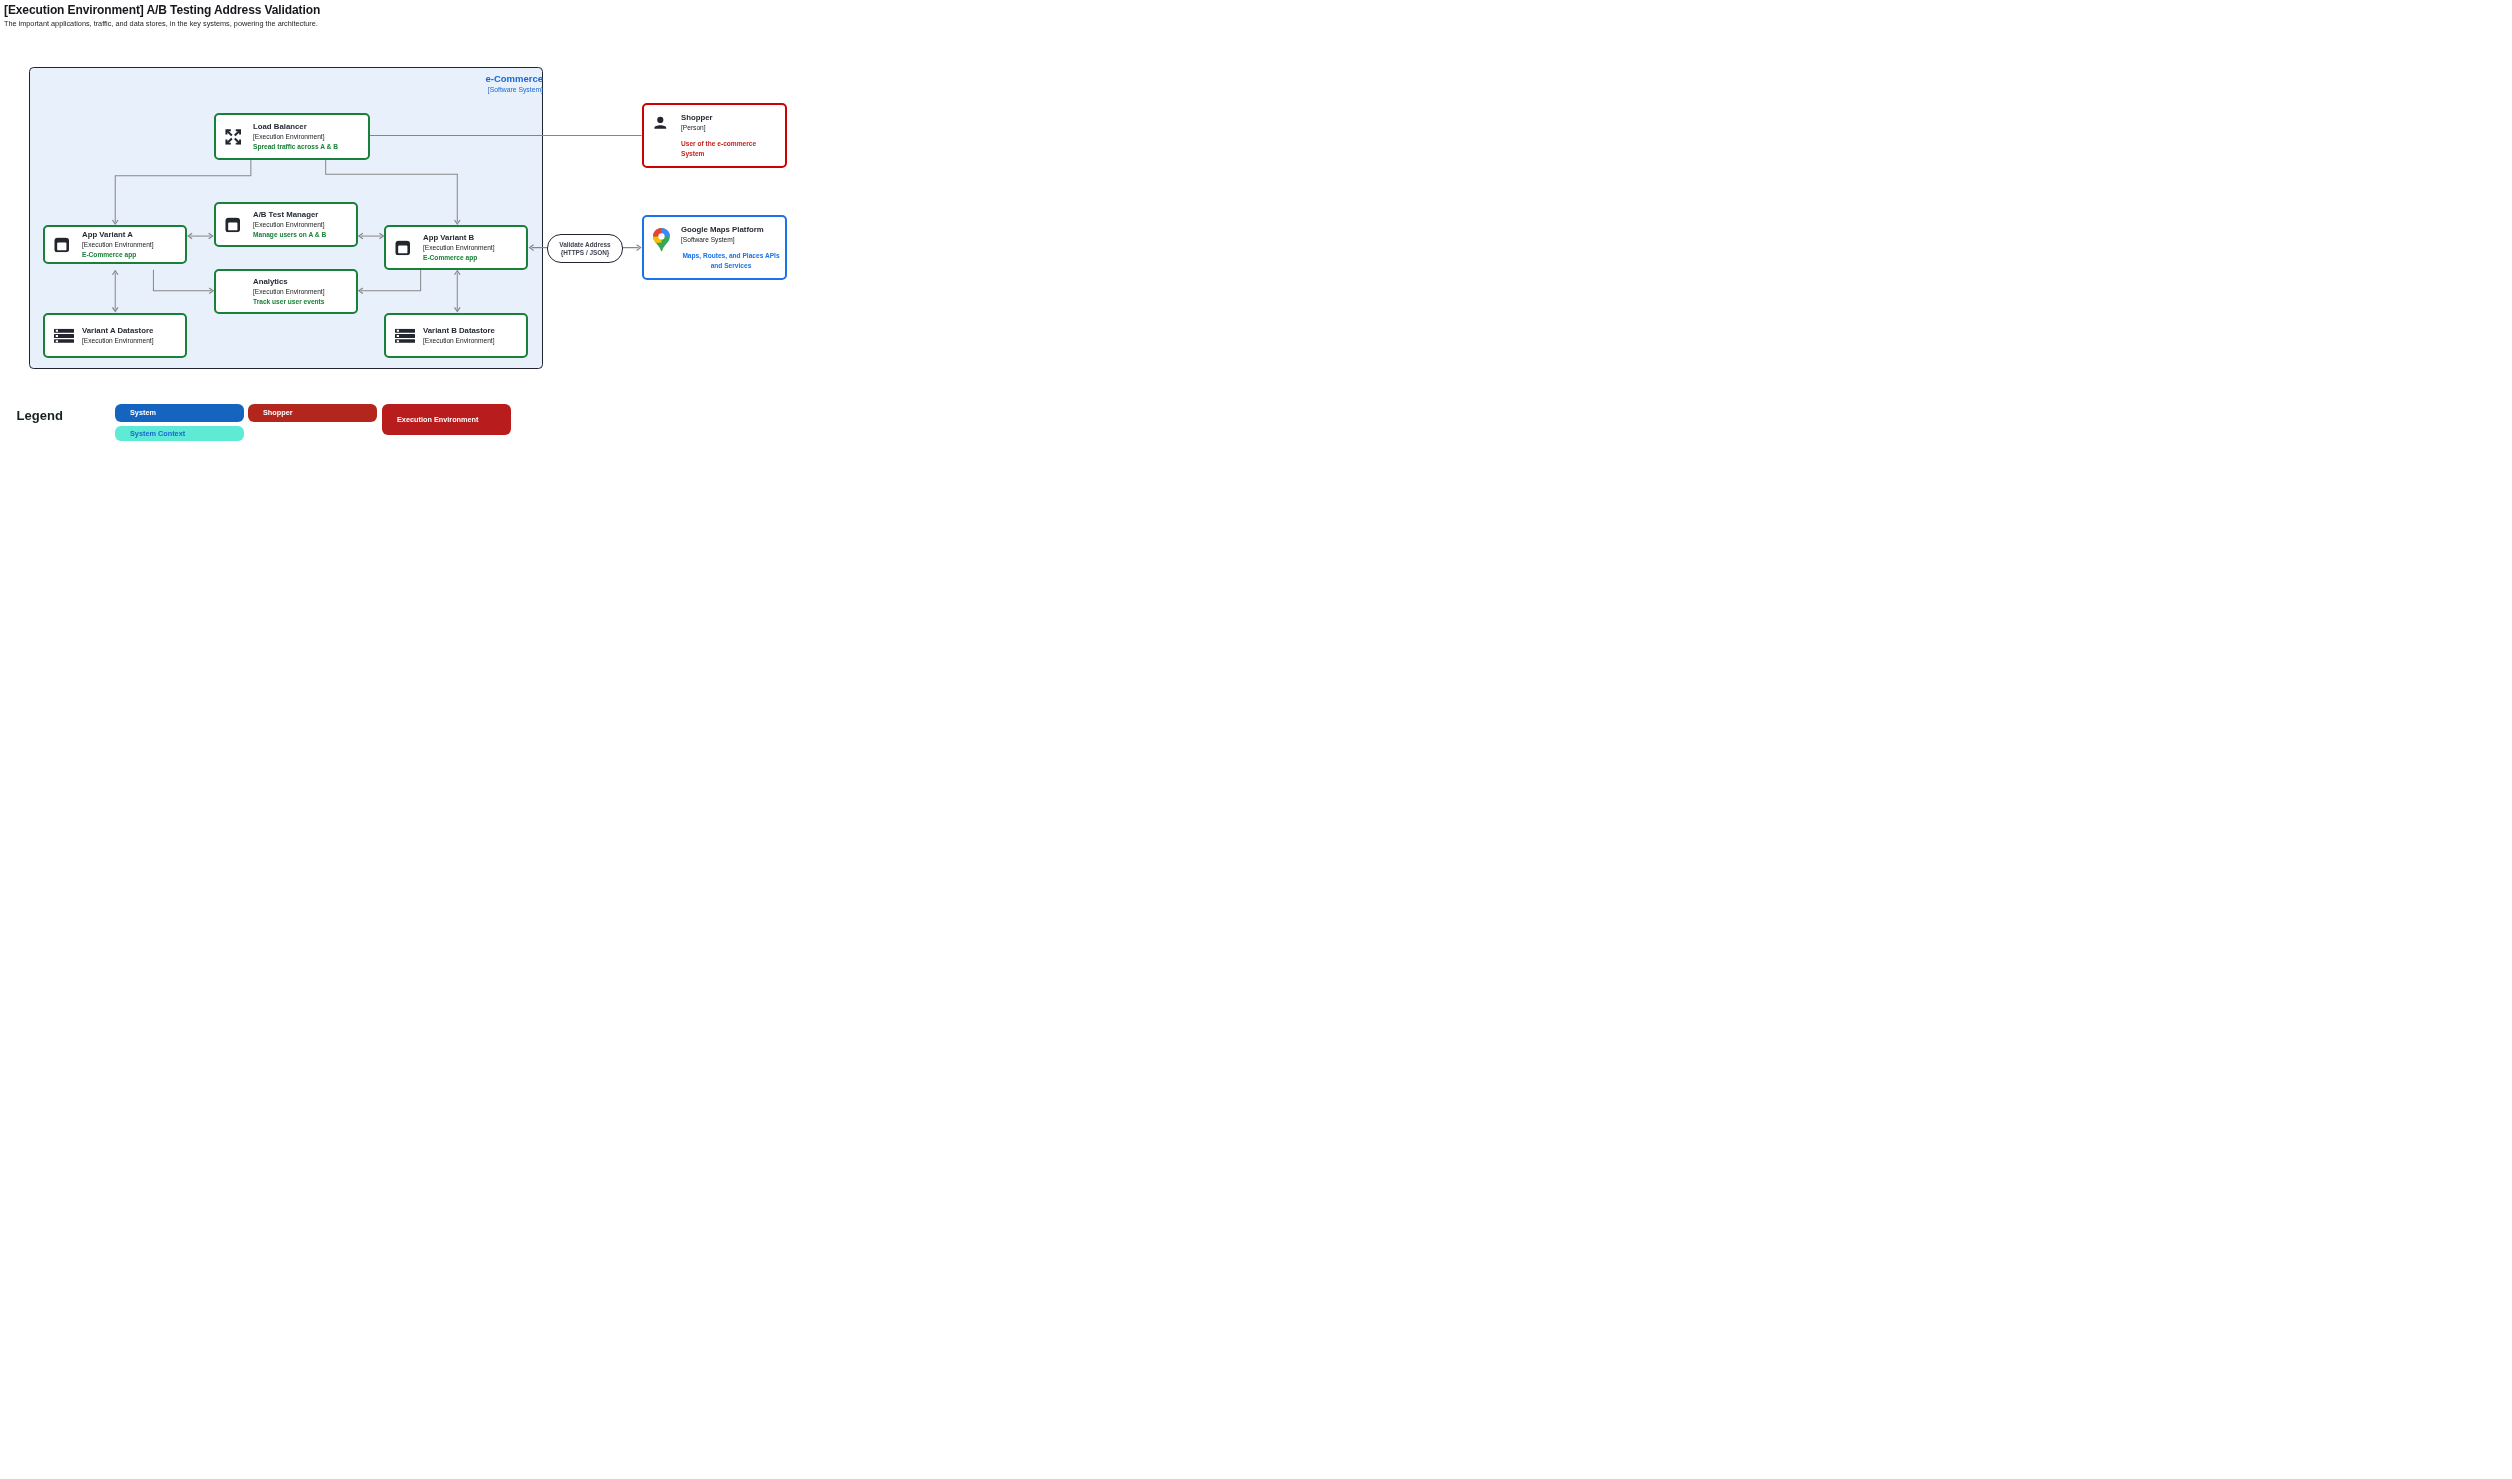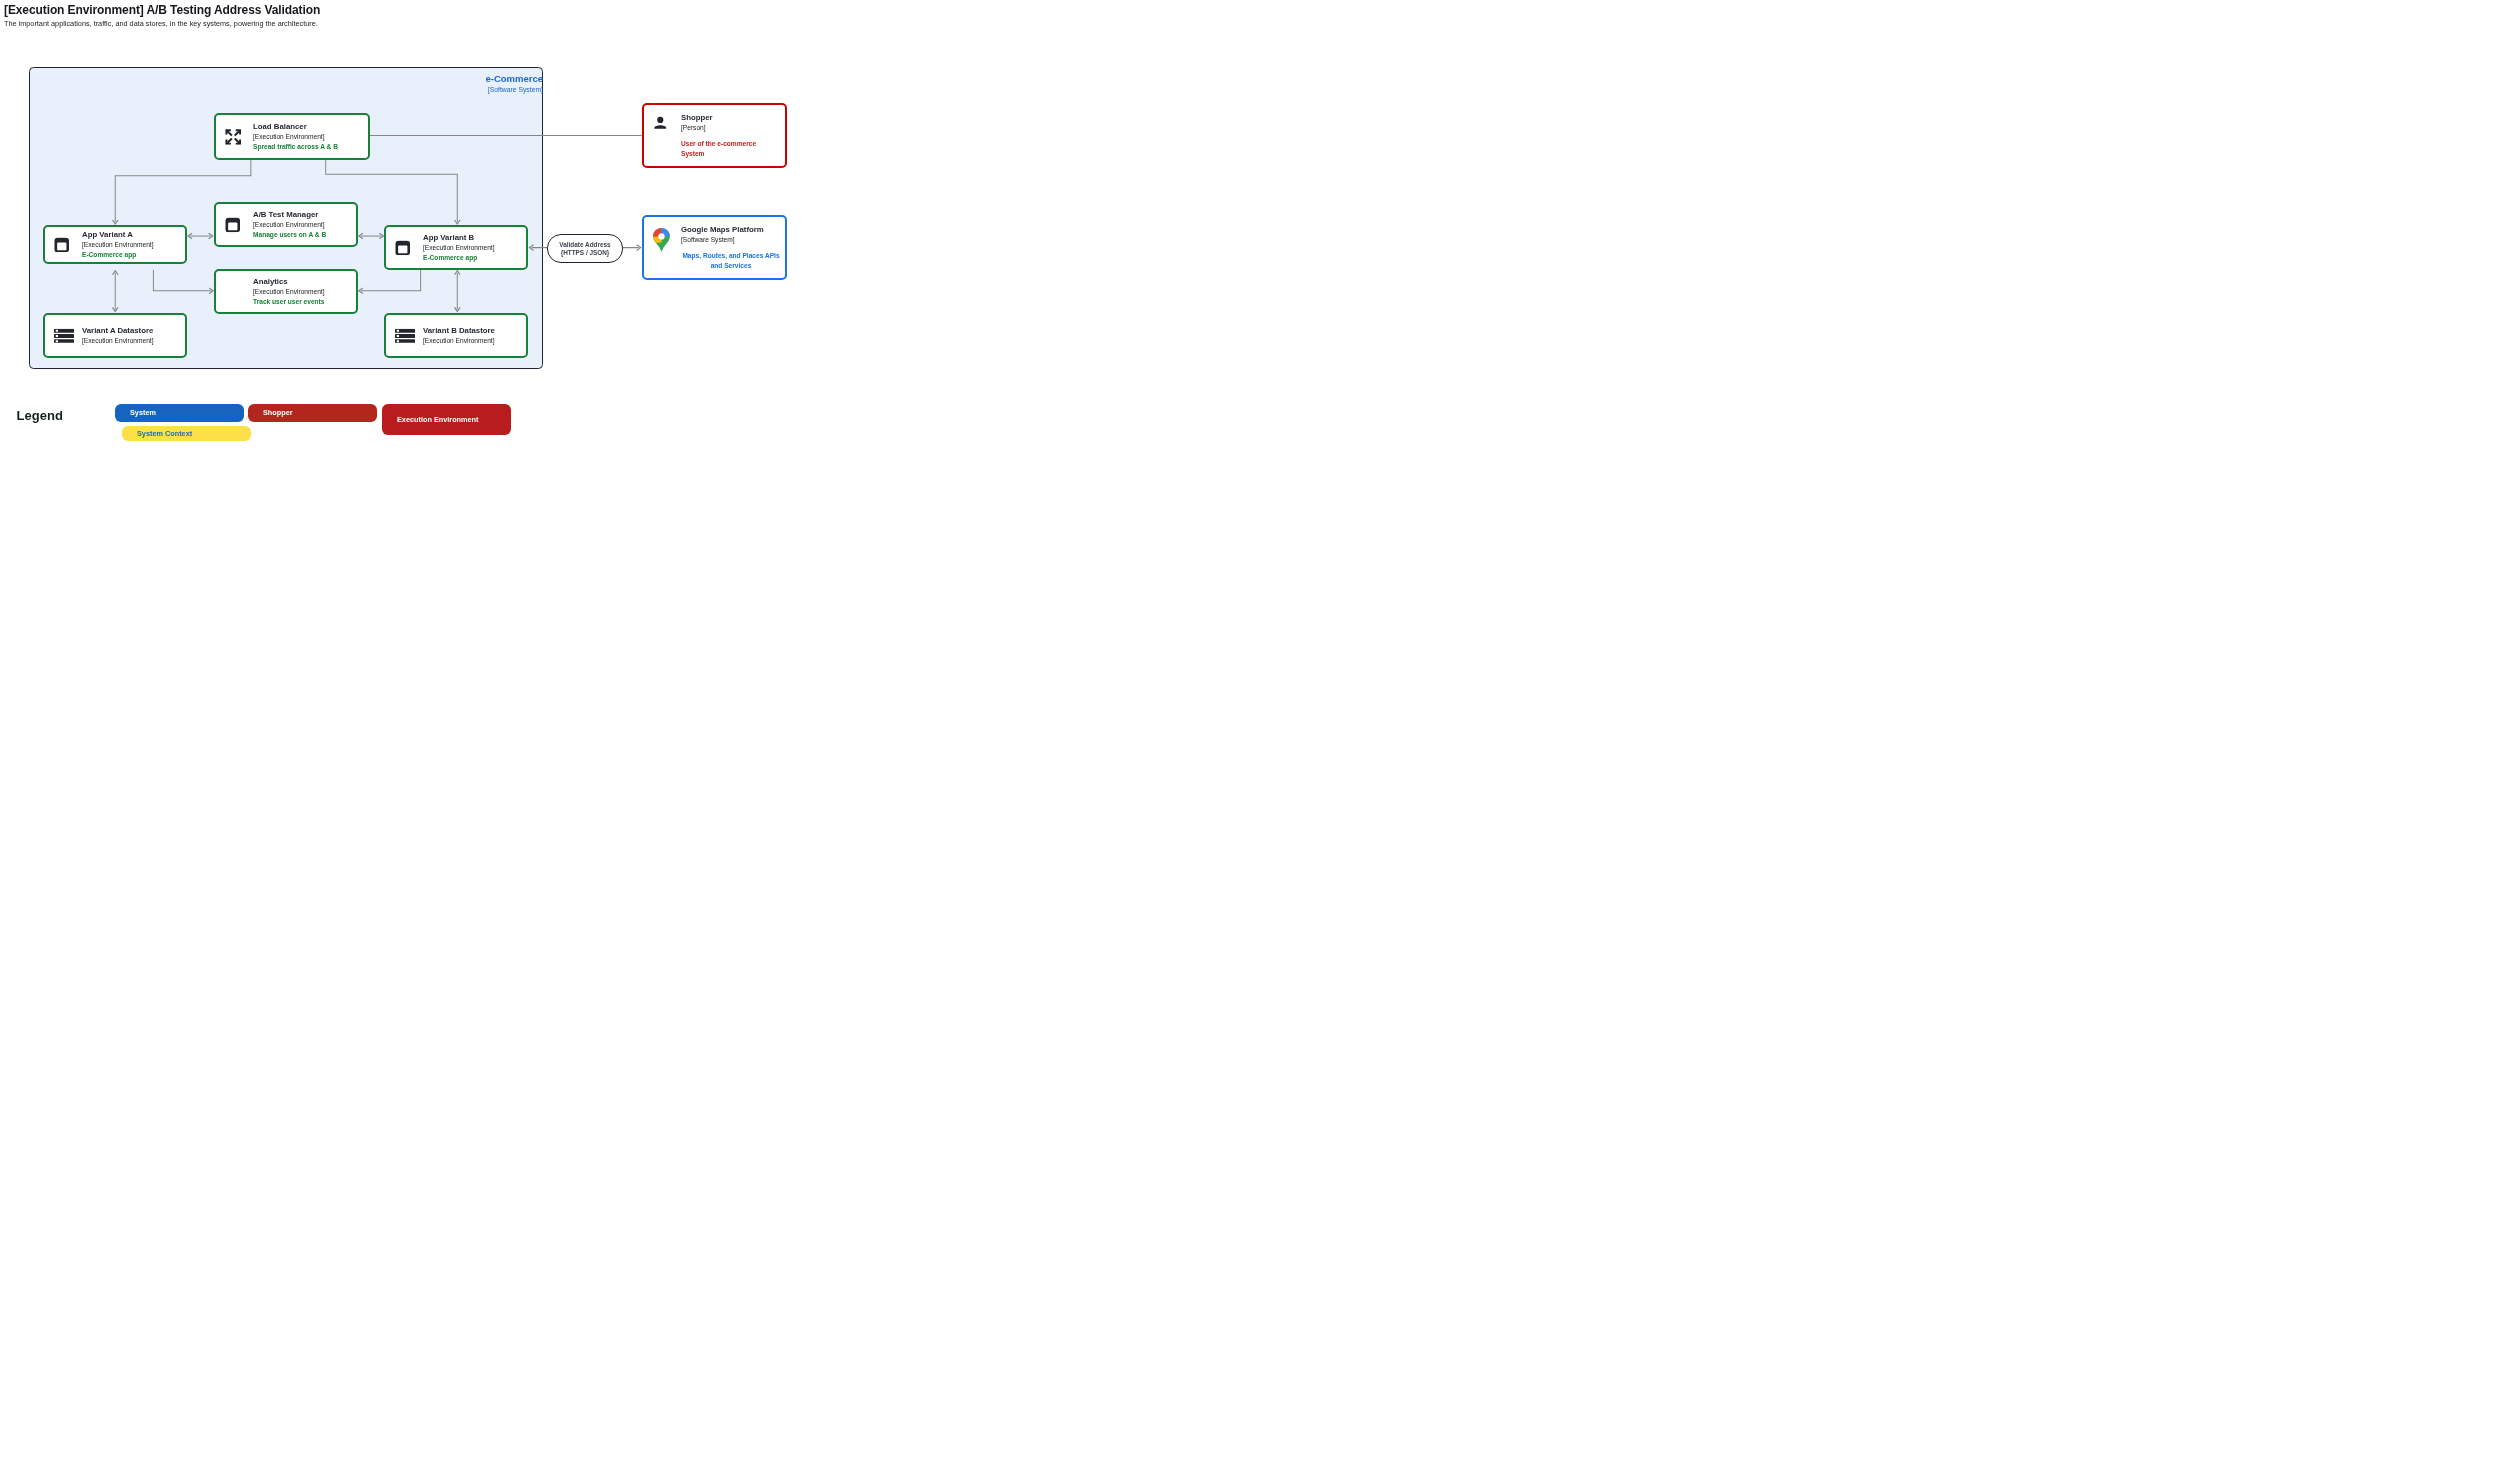--- a/index.html
+++ b/index.html
@@ -221,15 +221,15 @@
         <div class="node-desc" style="color: rgb(26, 115, 232);">Maps, Routes, and Places APIs and Services</div>
       </div>
     </div>
   </div>
 
 <div class="legend-label">Legend</div>
 <div id="legend-root">
     <div class="legend-swatch" style="left: 115px; top: 404px; width: 129px; height: 17.6px; background: rgb(21, 101, 192); color: rgb(255, 255, 255);">System</div>
     <div class="legend-swatch" style="left: 248px; top: 404px; width: 129px; height: 17.6px; background: rgb(179, 38, 30); color: rgb(255, 255, 255);">Shopper</div>
     <div class="legend-swatch" style="left: 382px; top: 404px; width: 129px; height: 31px; background: #b91c1c; color: rgb(255, 255, 255);">Execution Environment</div>
-    <div class="legend-swatch" style="left: 115px; top: 426px; width: 129px; height: 15px; background: #fde047; color: rgb(25, 103, 210); margin-left: 7px;">System Context</div>
+    <div class="legend-swatch" style="left: 115px; top: 426px; width: 129px; height: 15px; background: #5eead4; color: rgb(25, 103, 210);">System Context</div>
   </div>
 
 
 </body></html>

